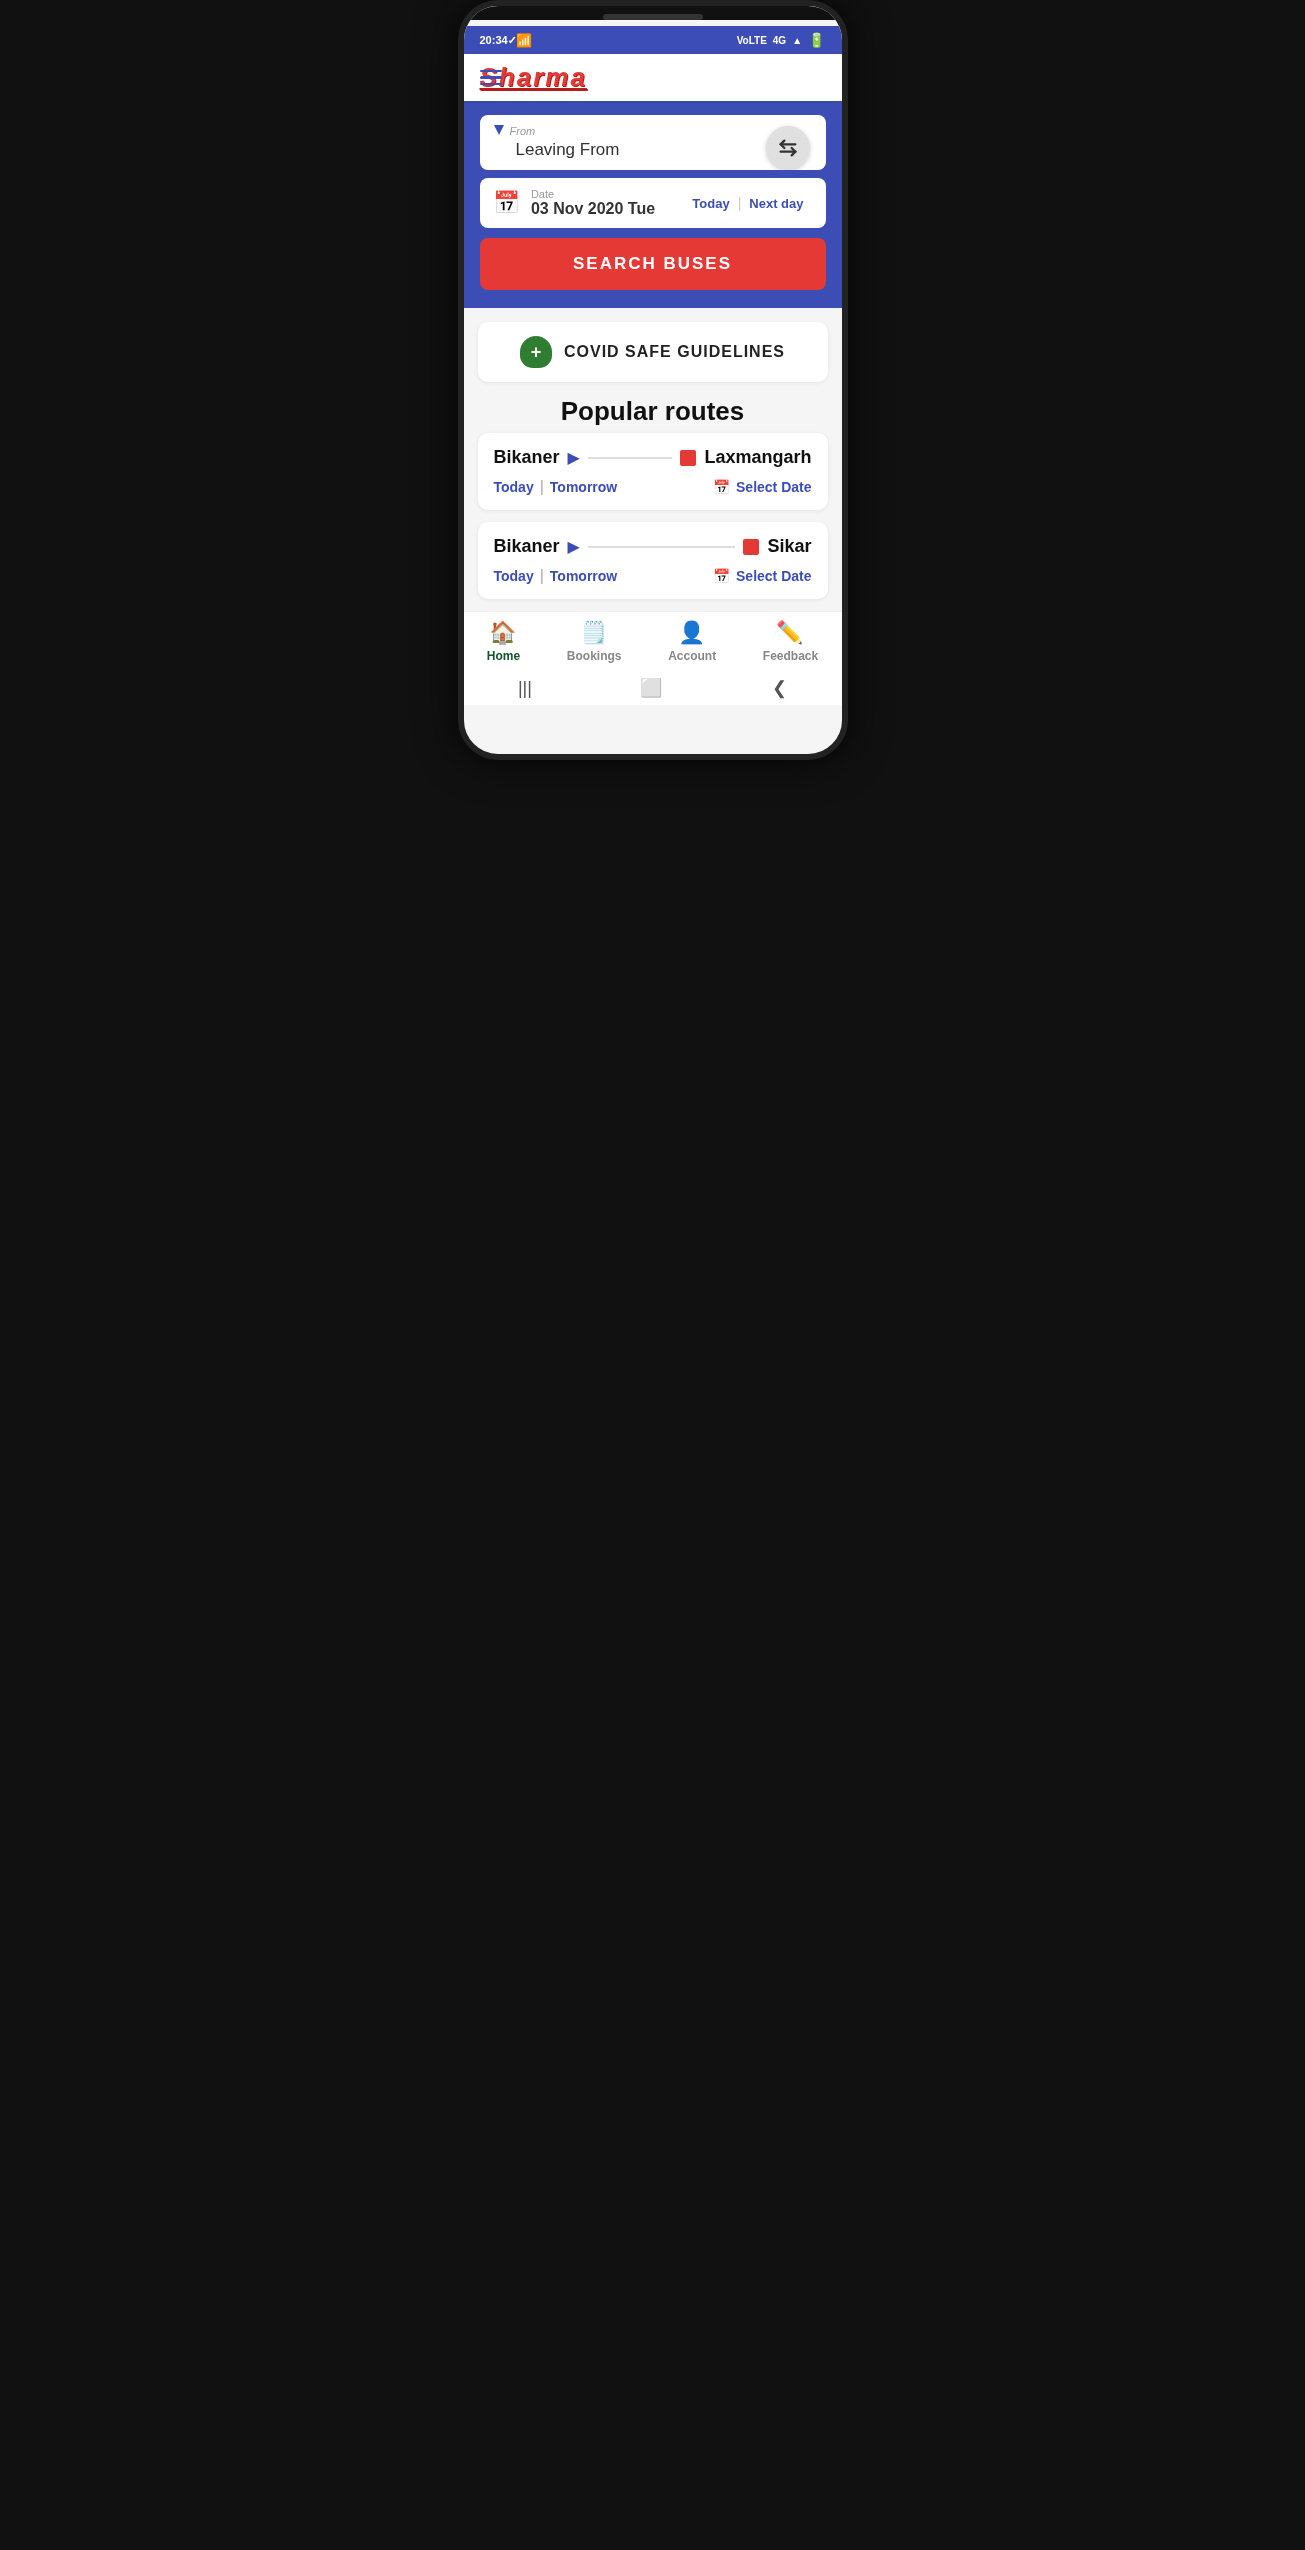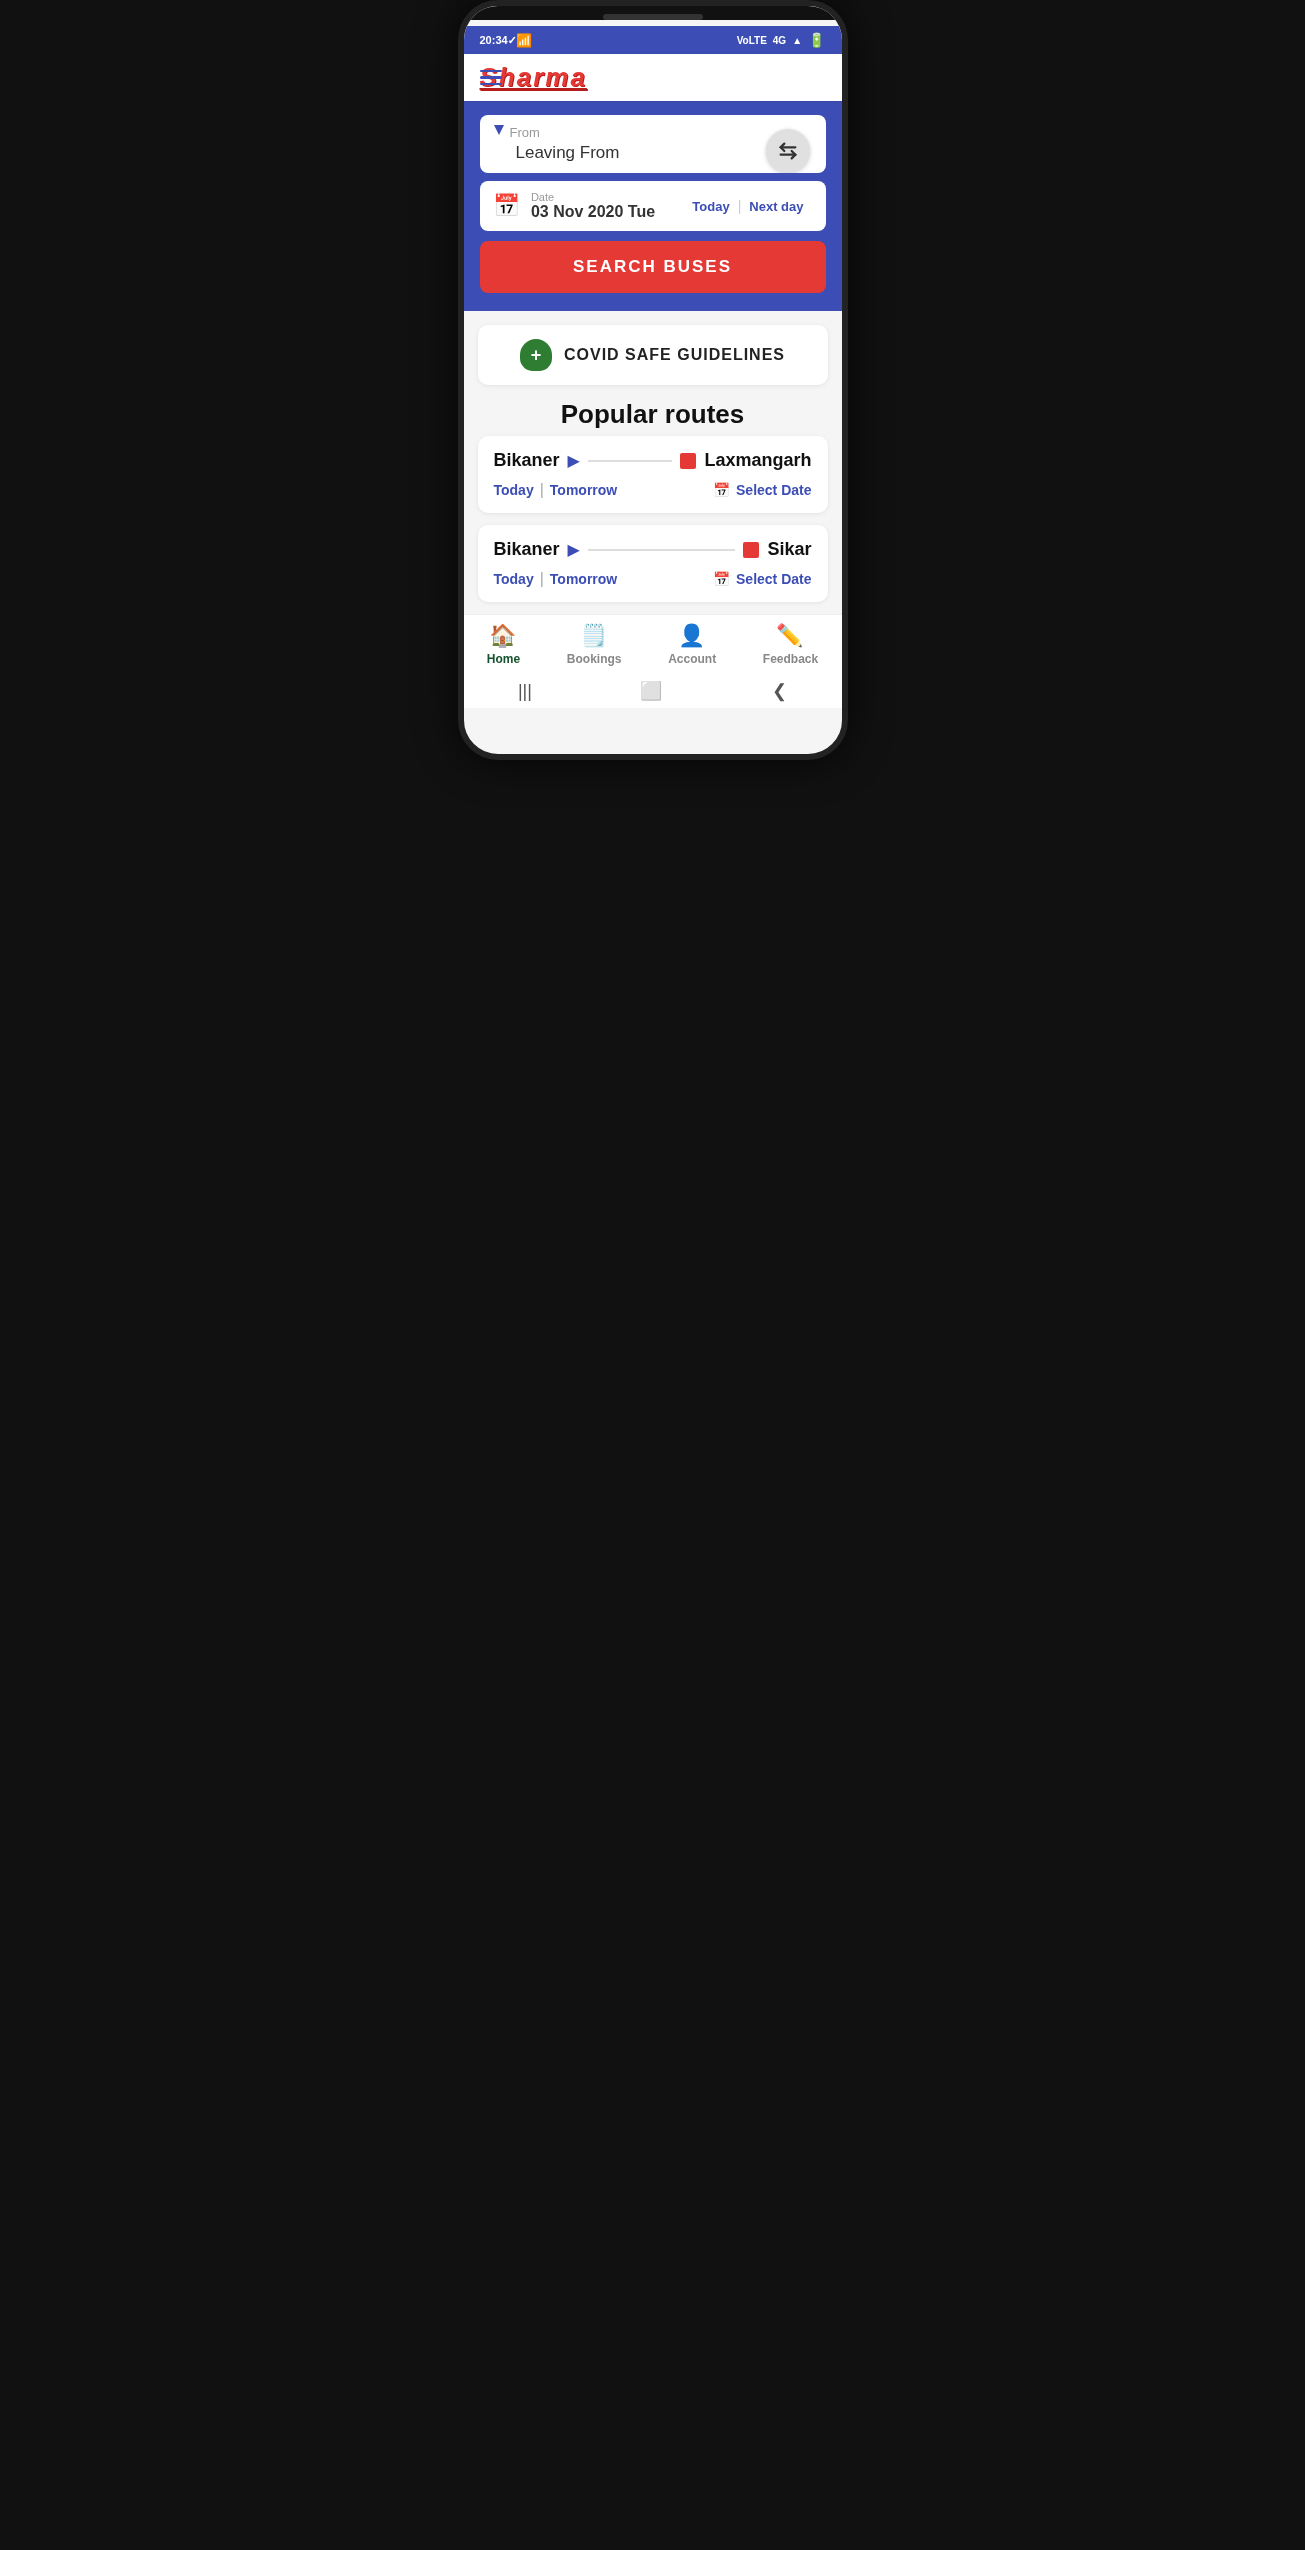--- a/index.html
+++ b/index.html
@@ -84,26 +84,27 @@
       border-radius: 8px;
       overflow: hidden;
       margin-bottom: 8px;
       position: relative;
     }
     .field-row {
       padding: 10px 14px;
       position: relative;
     }
     .field-label {
-      font-size: 13px;
+      font-size: 11px;
       color: #999;
       display: flex;
       align-items: flex-start;
       gap: 6px;
       margin-bottom: 3px;
+      font-style: italic;
     }
     .field-value {
       font-size: 17px;
       color: #333;
       font-weight: 500;
       padding-left: 22px;
     }
     .from-dot {
       width: 10px;
       height: 10px;

